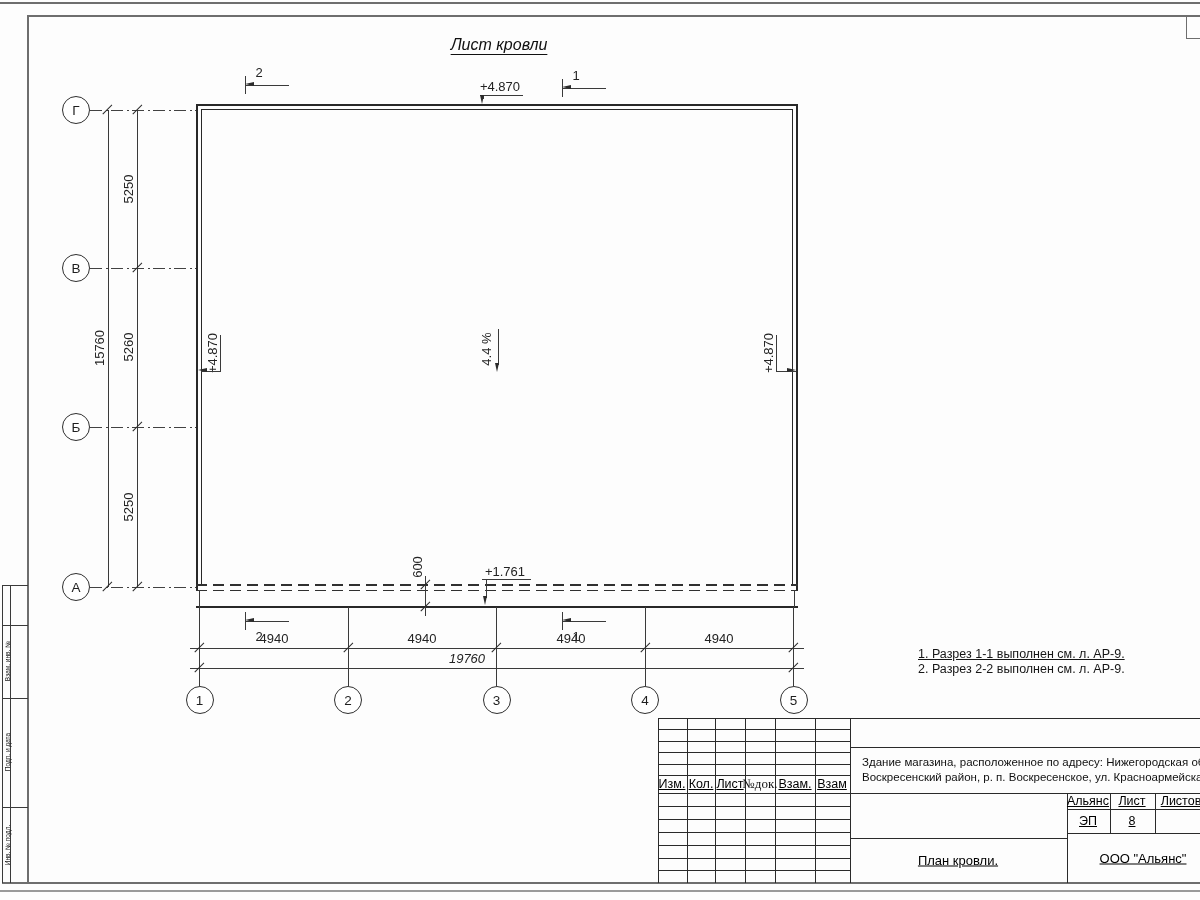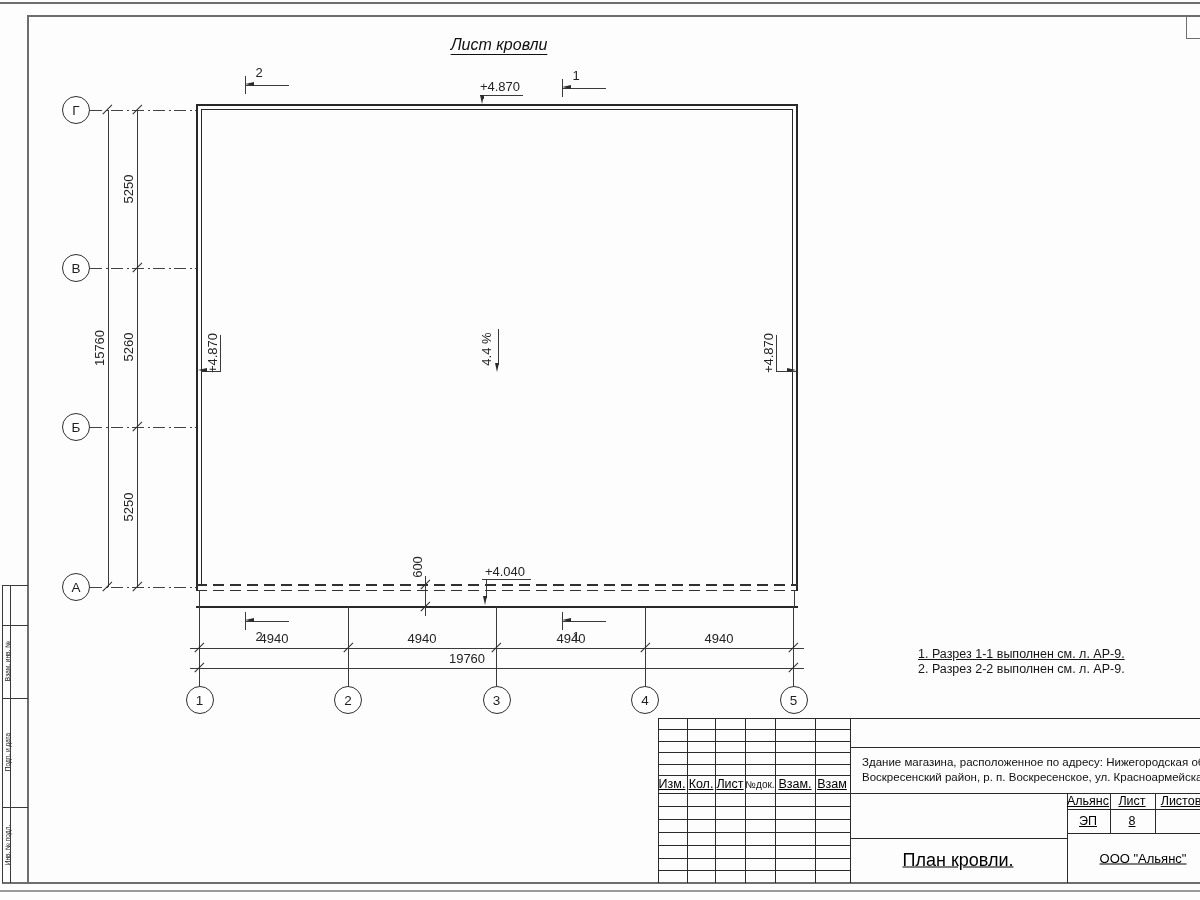--- a/index.html
+++ b/index.html
@@ -20,21 +20,21 @@
   .ctr{transform:translate(-50%,-50%);}
   .up{transform:translate(-50%,-100%);}
   .rot{transform:translate(-50%,-50%) rotate(-90deg);}
   .dim{font-size:13px;color:#232323;}
   .note{font-size:12.5px;color:#161616;}
   .title{font-size:16px;font-style:italic;text-decoration:underline;text-underline-offset:4px;color:#111;}
   .ar-l{position:absolute;width:0;height:0;border-top:2.8px solid transparent;border-bottom:2.8px solid transparent;border-right:9px solid #2b2b2b;}
   .ar-r{position:absolute;width:0;height:0;border-top:2.8px solid transparent;border-bottom:2.8px solid transparent;border-left:9px solid #2b2b2b;}
   .ar-d{position:absolute;width:0;height:0;border-left:2.8px solid transparent;border-right:2.8px solid transparent;border-top:9px solid #2b2b2b;}
   .tb{font-size:12.5px;color:#000000;text-decoration:underline;}
-  .tbsm{font-size:10px;color:#101010;}
+  .tbsm{font-size:13px;color:#101010;font-family:Liberation Serif, serif;}
   .addr{font-size:11.5px;color:#101010;}
   .strip{font-size:6.5px;color:#222;letter-spacing:0px;}
 </style>
 </head>
 <body>
 
 <div class="sheet">
 
   <div class="hl gray" style="left:0;top:2px;width:1200px;height:2px;"></div>
   <div class="hl gray" style="left:27px;top:15px;width:1173px;height:1.8px;"></div>
@@ -111,21 +111,21 @@
   <div class="txt rot dim" style="left:212px;top:353px;">+4.870</div>
   <div class="vl" style="left:220px;top:335px;height:36px;width:1.1px;"></div>
   <div class="hl" style="left:201px;top:370.5px;width:20px;height:1.1px;"></div>
   <div class="ar-l" style="left:198px;top:368.2px;"></div>
 
   <div class="txt rot dim" style="left:768px;top:353px;">+4.870</div>
   <div class="vl" style="left:775.5px;top:335px;height:36px;width:1.1px;"></div>
   <div class="hl" style="left:775.5px;top:370.5px;width:20px;height:1.1px;"></div>
   <div class="ar-r" style="left:787px;top:368.2px;"></div>
 
-  <div class="txt ctr dim" style="left:505px;top:571px;">+4.040</div>
+  <div class="txt ctr dim" style="left:505px;top:571px;">+1.761</div>
   <div class="hl" style="left:482px;top:578.5px;width:49px;"></div>
   <div class="vl" style="left:485.5px;top:578.5px;height:19px;width:1.1px;"></div>
   <div class="ar-d" style="left:483.3px;top:596px;"></div>
 
   <div class="vl" style="left:425px;top:576px;height:40px;width:1.1px;"></div>
   <div class="tick" style="left:419px;top:584.3px;"></div>
   <div class="tick" style="left:419px;top:605.8px;"></div>
   <div class="txt rot dim" style="left:417px;top:567px;">600</div>
 
   <div class="vl" style="left:244.5px;top:76px;height:18px;"></div>
@@ -161,21 +161,21 @@
   <div class="tick" style="left:638.5px;top:647.3px;"></div>
   <div class="tick" style="left:787px;top:647.3px;"></div>
   <div class="txt up dim" style="left:274px;top:646px;">4940</div>
   <div class="txt up dim" style="left:422px;top:646px;">4940</div>
   <div class="txt up dim" style="left:571px;top:646px;">4940</div>
   <div class="txt up dim" style="left:719px;top:646px;">4940</div>
 
   <div class="hl" style="left:190px;top:668px;width:614px;"></div>
   <div class="tick" style="left:193px;top:667.3px;"></div>
   <div class="tick" style="left:787px;top:667.3px;"></div>
-  <div class="txt up dim" style="left:467px;top:666px;">19760</div>
+  <div class="txt up dim" style="left:467px;top:666px;font-style:italic;">19760</div>
 
   <div class="circle" style="left:185.5px;top:686px;">
       <span>1</span>
     </div>
   <div class="circle" style="left:334px;top:686px;">
       <span>2</span>
     </div>
   <div class="circle" style="left:482.5px;top:686px;">
       <span>3</span>
     </div>
@@ -226,16 +226,16 @@
   <div class="vl tbline" style="left:1110px;top:793px;height:40px;"></div>
   <div class="vl tbline" style="left:1155px;top:793px;height:40px;"></div>
   <div class="hl tbline" style="left:1067px;top:809px;width:133px;"></div>
   <div class="hl tbline" style="left:1067px;top:833px;width:133px;"></div>
   <div class="hl tbline" style="left:850px;top:838px;width:217px;"></div>
   <div class="txt ctr tb" style="left:1088px;top:801px;">Альянс</div>
   <div class="txt ctr tb" style="left:1132px;top:801px;">Лист</div>
   <div class="txt ctr tb" style="left:1181px;top:801px;">Листов</div>
   <div class="txt ctr tb" style="left:1088px;top:821px;">ЭП</div>
   <div class="txt ctr tb" style="left:1132px;top:821px;">8</div>
-  <div class="txt ctr tb" style="left:958px;top:860px;font-size:18px;">План кровли.</div>
+  <div class="txt ctr tb" style="left:958px;top:860px;font-size:13px;">План кровли.</div>
   <div class="txt ctr tb" style="left:1143px;top:858px;font-size:13px;">ООО "Альянс"</div>
 
 </div>
 
 </body></html>

